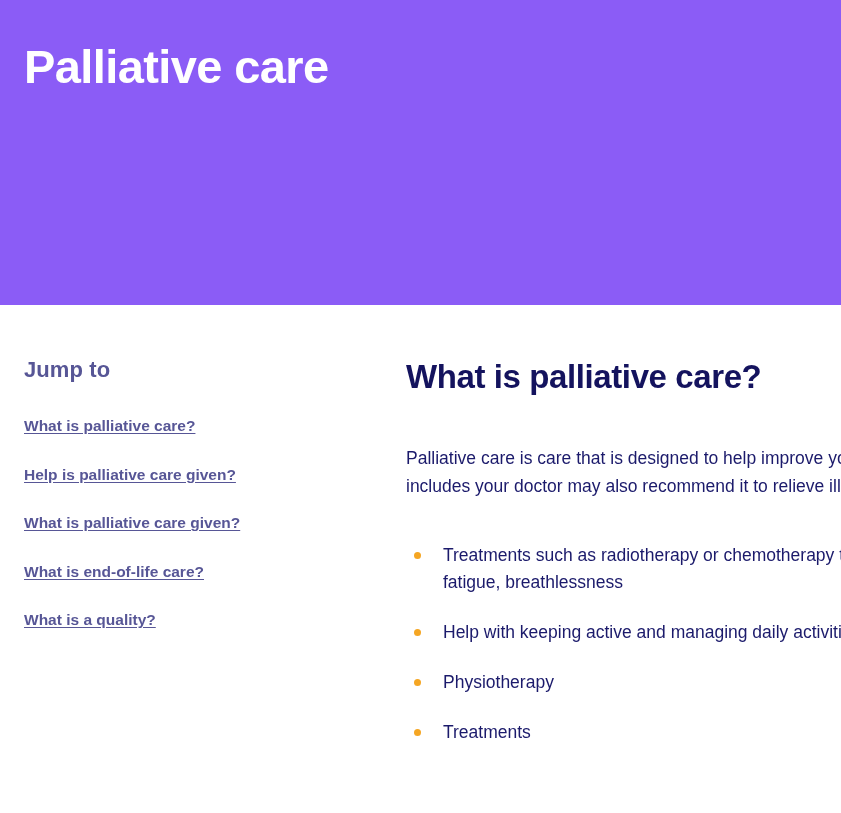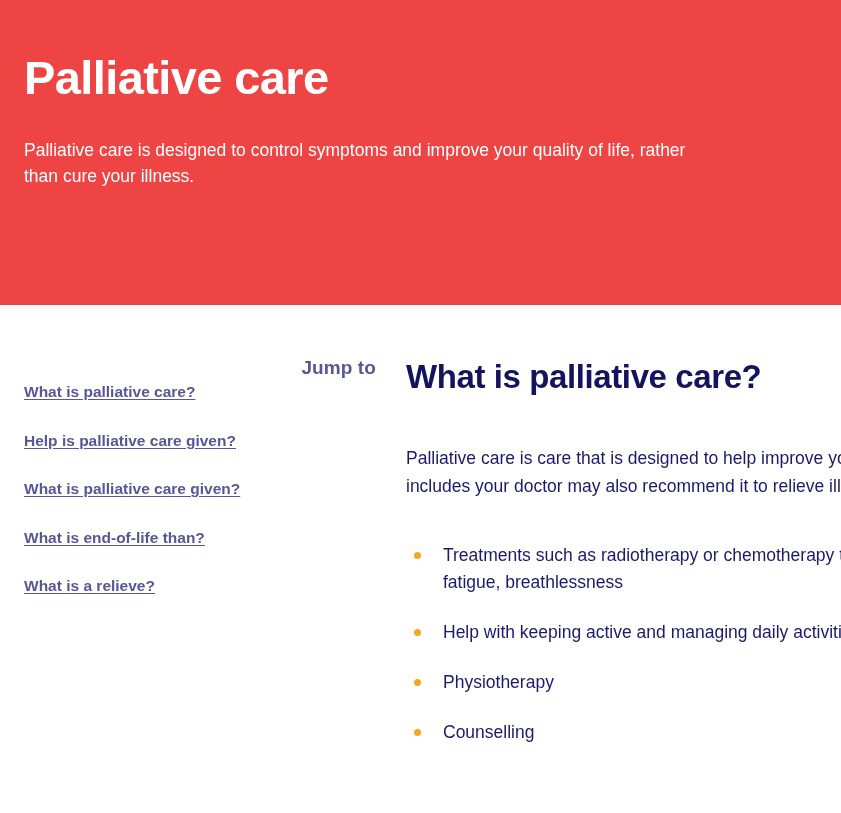--- a/index.html
+++ b/index.html
@@ -12,24 +12,24 @@
     background: #ffffff;
   }
 
   body {
     font-family: "Liberation Sans", sans-serif;
     -webkit-font-smoothing: antialiased;
   }
 
   
   .hero {
-    background: #ef4444;
+    background: #8b5cf6;
     height: 305px;
     width: 100%;
-    padding: 52px 24px 0 24px;
+    padding: 41px 24px 0 24px;
     overflow: hidden;
   }
 
   .hero-title {
     color: #ffffff;
     font-size: 47px;
     font-weight: bold;
     line-height: 1.12;
     letter-spacing: -0.6px;
   }
@@ -54,24 +54,24 @@
   
   .sidebar {
     width: 406px;
     flex: 0 0 406px;
     padding-left: 24px;
     padding-right: 30px;
   }
 
   .jump-to-heading {
     color: #575696;
-    font-size: 19px;
+    font-size: 22px;
     font-weight: bold;
     letter-spacing: 0.1px;
-    text-align: right;
+    margin-bottom: 30px;
   }
 
   .jump-list {
     list-style: none;
   }
 
   .jump-list li { margin-bottom: 23px; }
 
   .jump-link {
     color: #575696;
@@ -127,61 +127,60 @@
     height: 7px;
     border-radius: 50%;
     background: #F5A623;
   }
 </style>
 </head>
 <body>
 
 <header class="hero">
   <h1 class="hero-title">Palliative care</h1>
-  <p class="hero-subtitle">Palliative care is designed to control symptoms and improve your quality of life, rather than cure your illness.</p>
 </header>
 
 <div class="content">
 
   <nav class="sidebar">
     <div class="jump-to-heading">Jump to</div>
 
     <ul class="jump-list">
       <li>
         <a class="jump-link" href="#">What is palliative care?</a>
       </li>
       <li>
         <a class="jump-link" href="#">Help is palliative care given?</a>
       </li>
       <li>
         <a class="jump-link" href="#">What is palliative care given?</a>
       </li>
       <li>
-        <a class="jump-link" href="#">What is end-of-life than?</a>
+        <a class="jump-link" href="#">What is end-of-life care?</a>
       </li>
       <li>
-        <a class="jump-link" href="#">What is a relieve?</a>
+        <a class="jump-link" href="#">What is a quality?</a>
       </li>
     </ul>
   </nav>
 
   <main class="main">
     <h2 class="main-heading">What is palliative care?</h2>
 
     <p class="main-paragraph">Palliative care is care that is designed to help improve your quality of life. Palliative care includes your doctor may also recommend it to relieve illness. Palliative care can include:</p>
 
     <ul class="bullet-list">
       <li>
         <span>Treatments such as radiotherapy or chemotherapy to control symptoms. For example, fatigue, breathlessness</span>
       </li>
       <li>
         <span>Help with keeping active and managing daily activities</span>
       </li>
       <li>
         <span>Physiotherapy</span>
       </li>
       <li>
-        <span>Counselling</span>
+        <span>Treatments</span>
       </li>
     </ul>
   </main>
 
 </div>
 
 </body></html>

